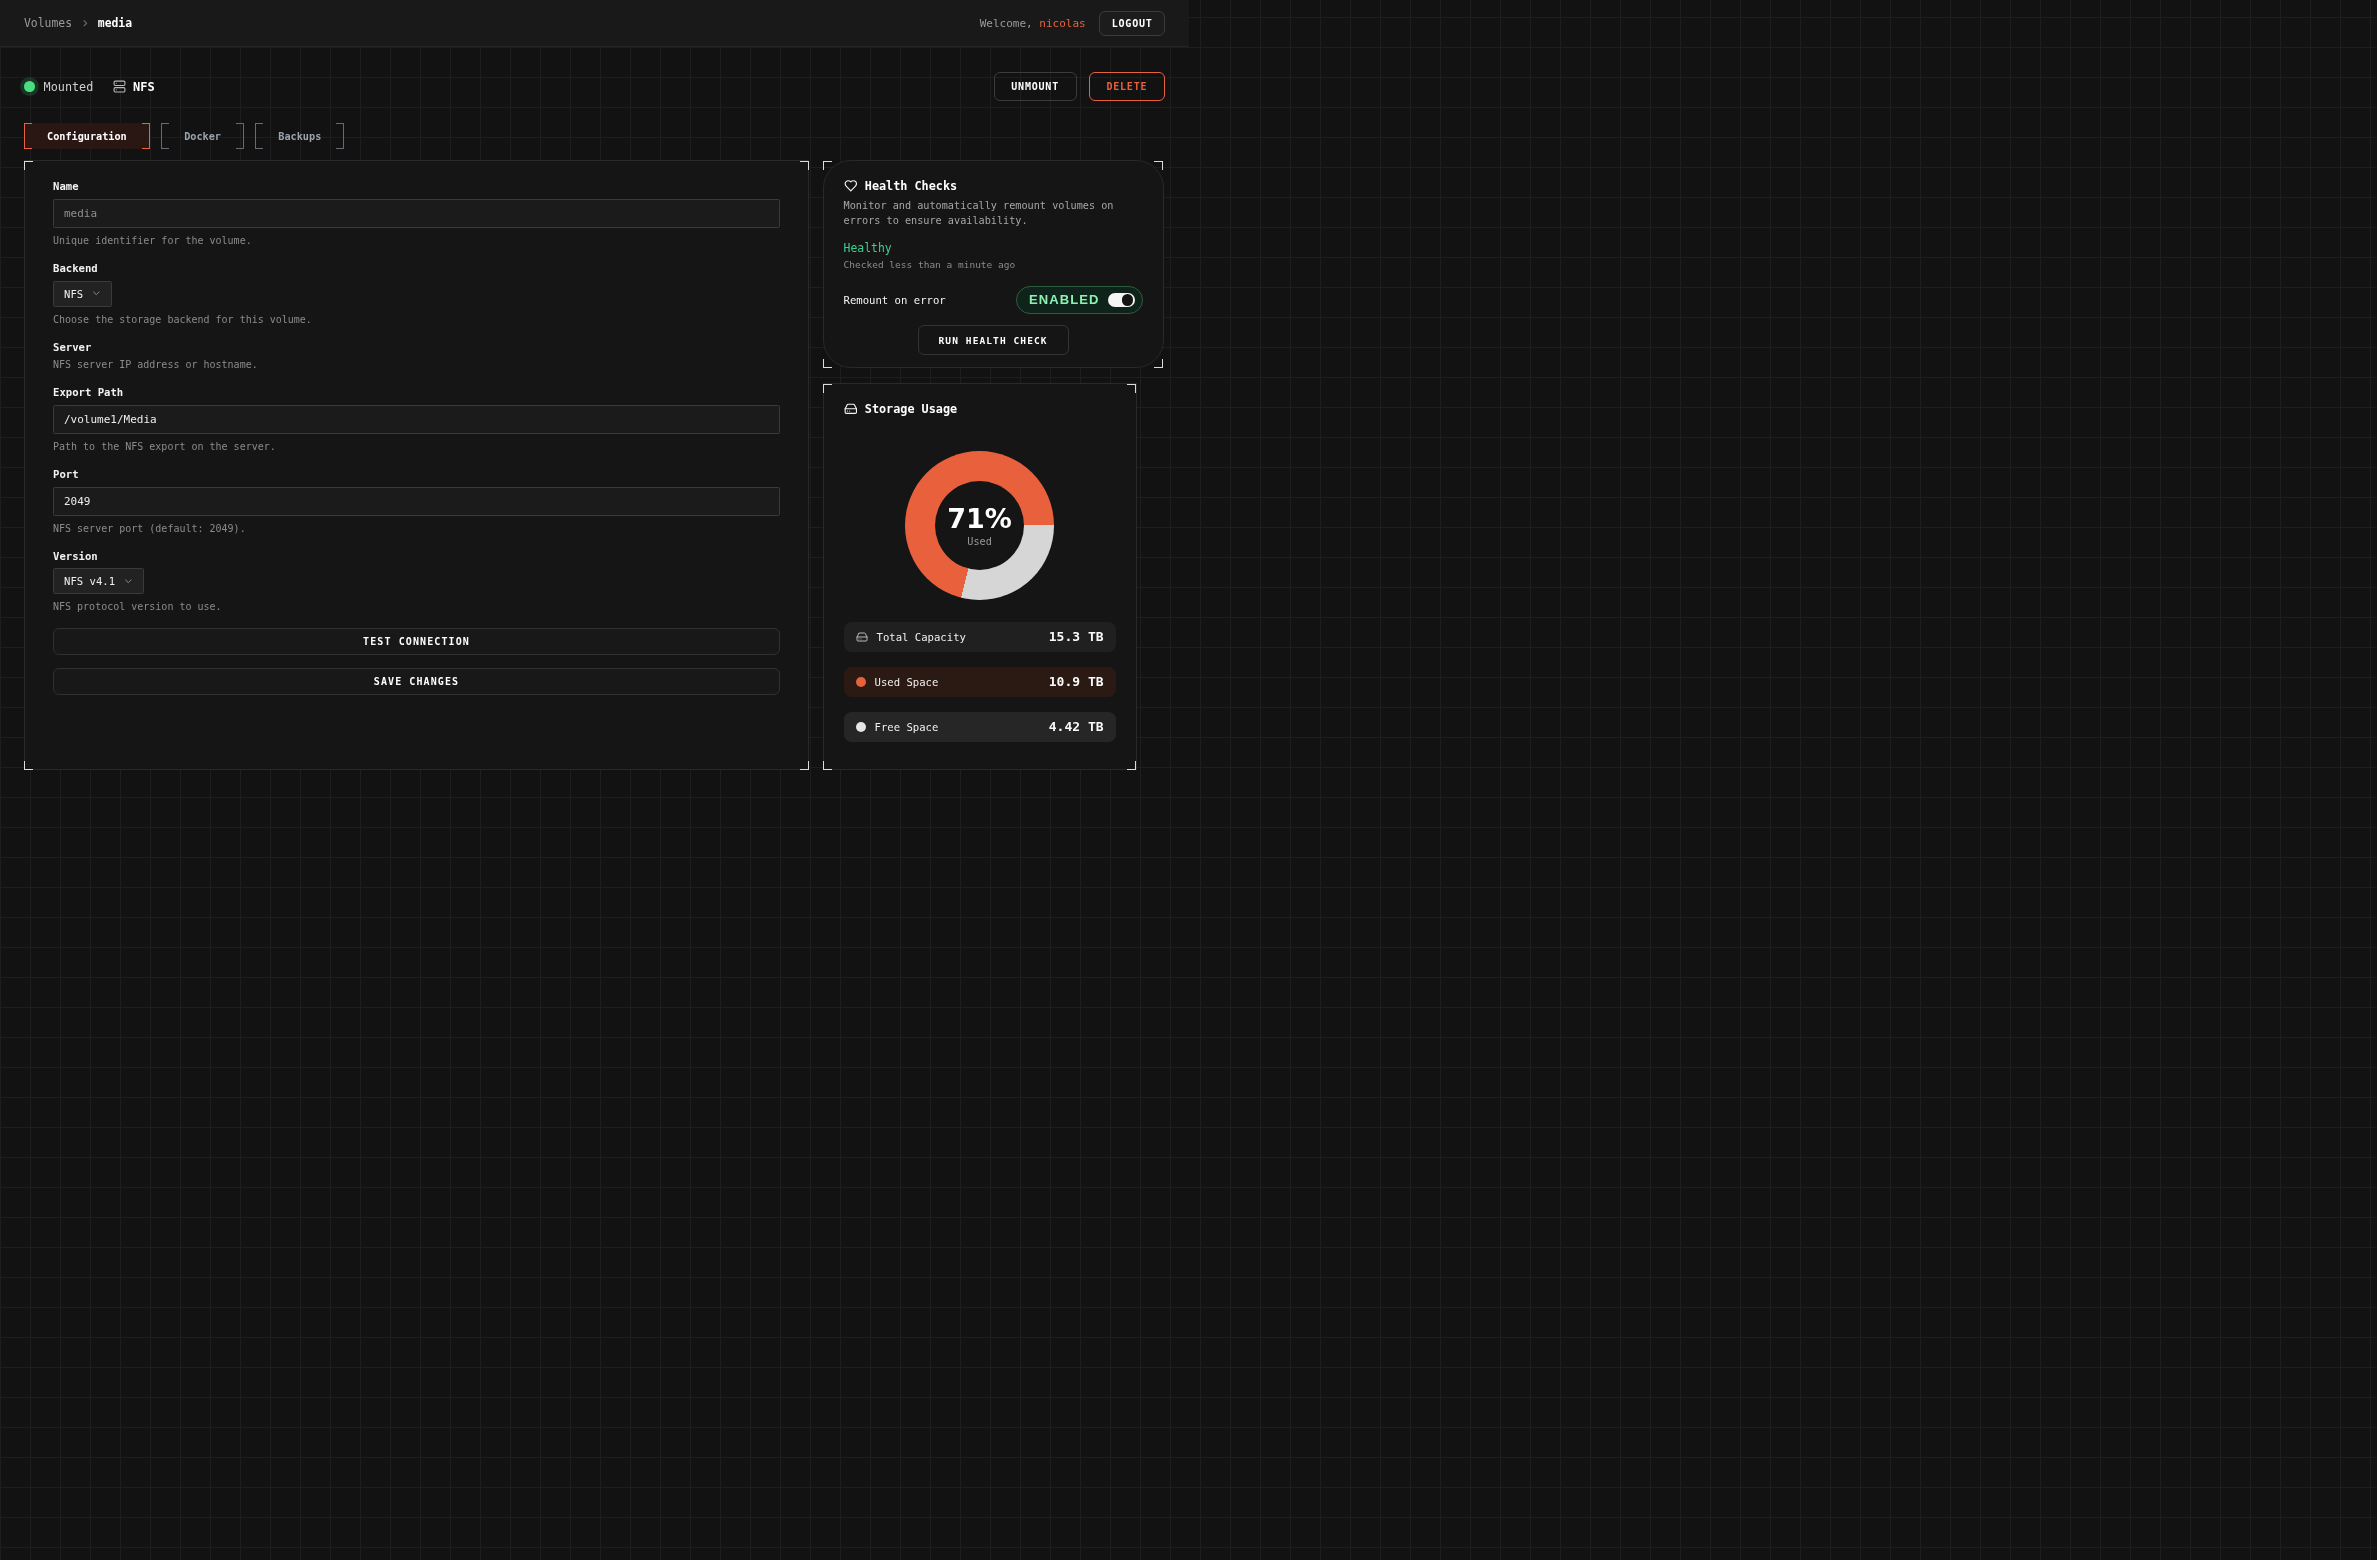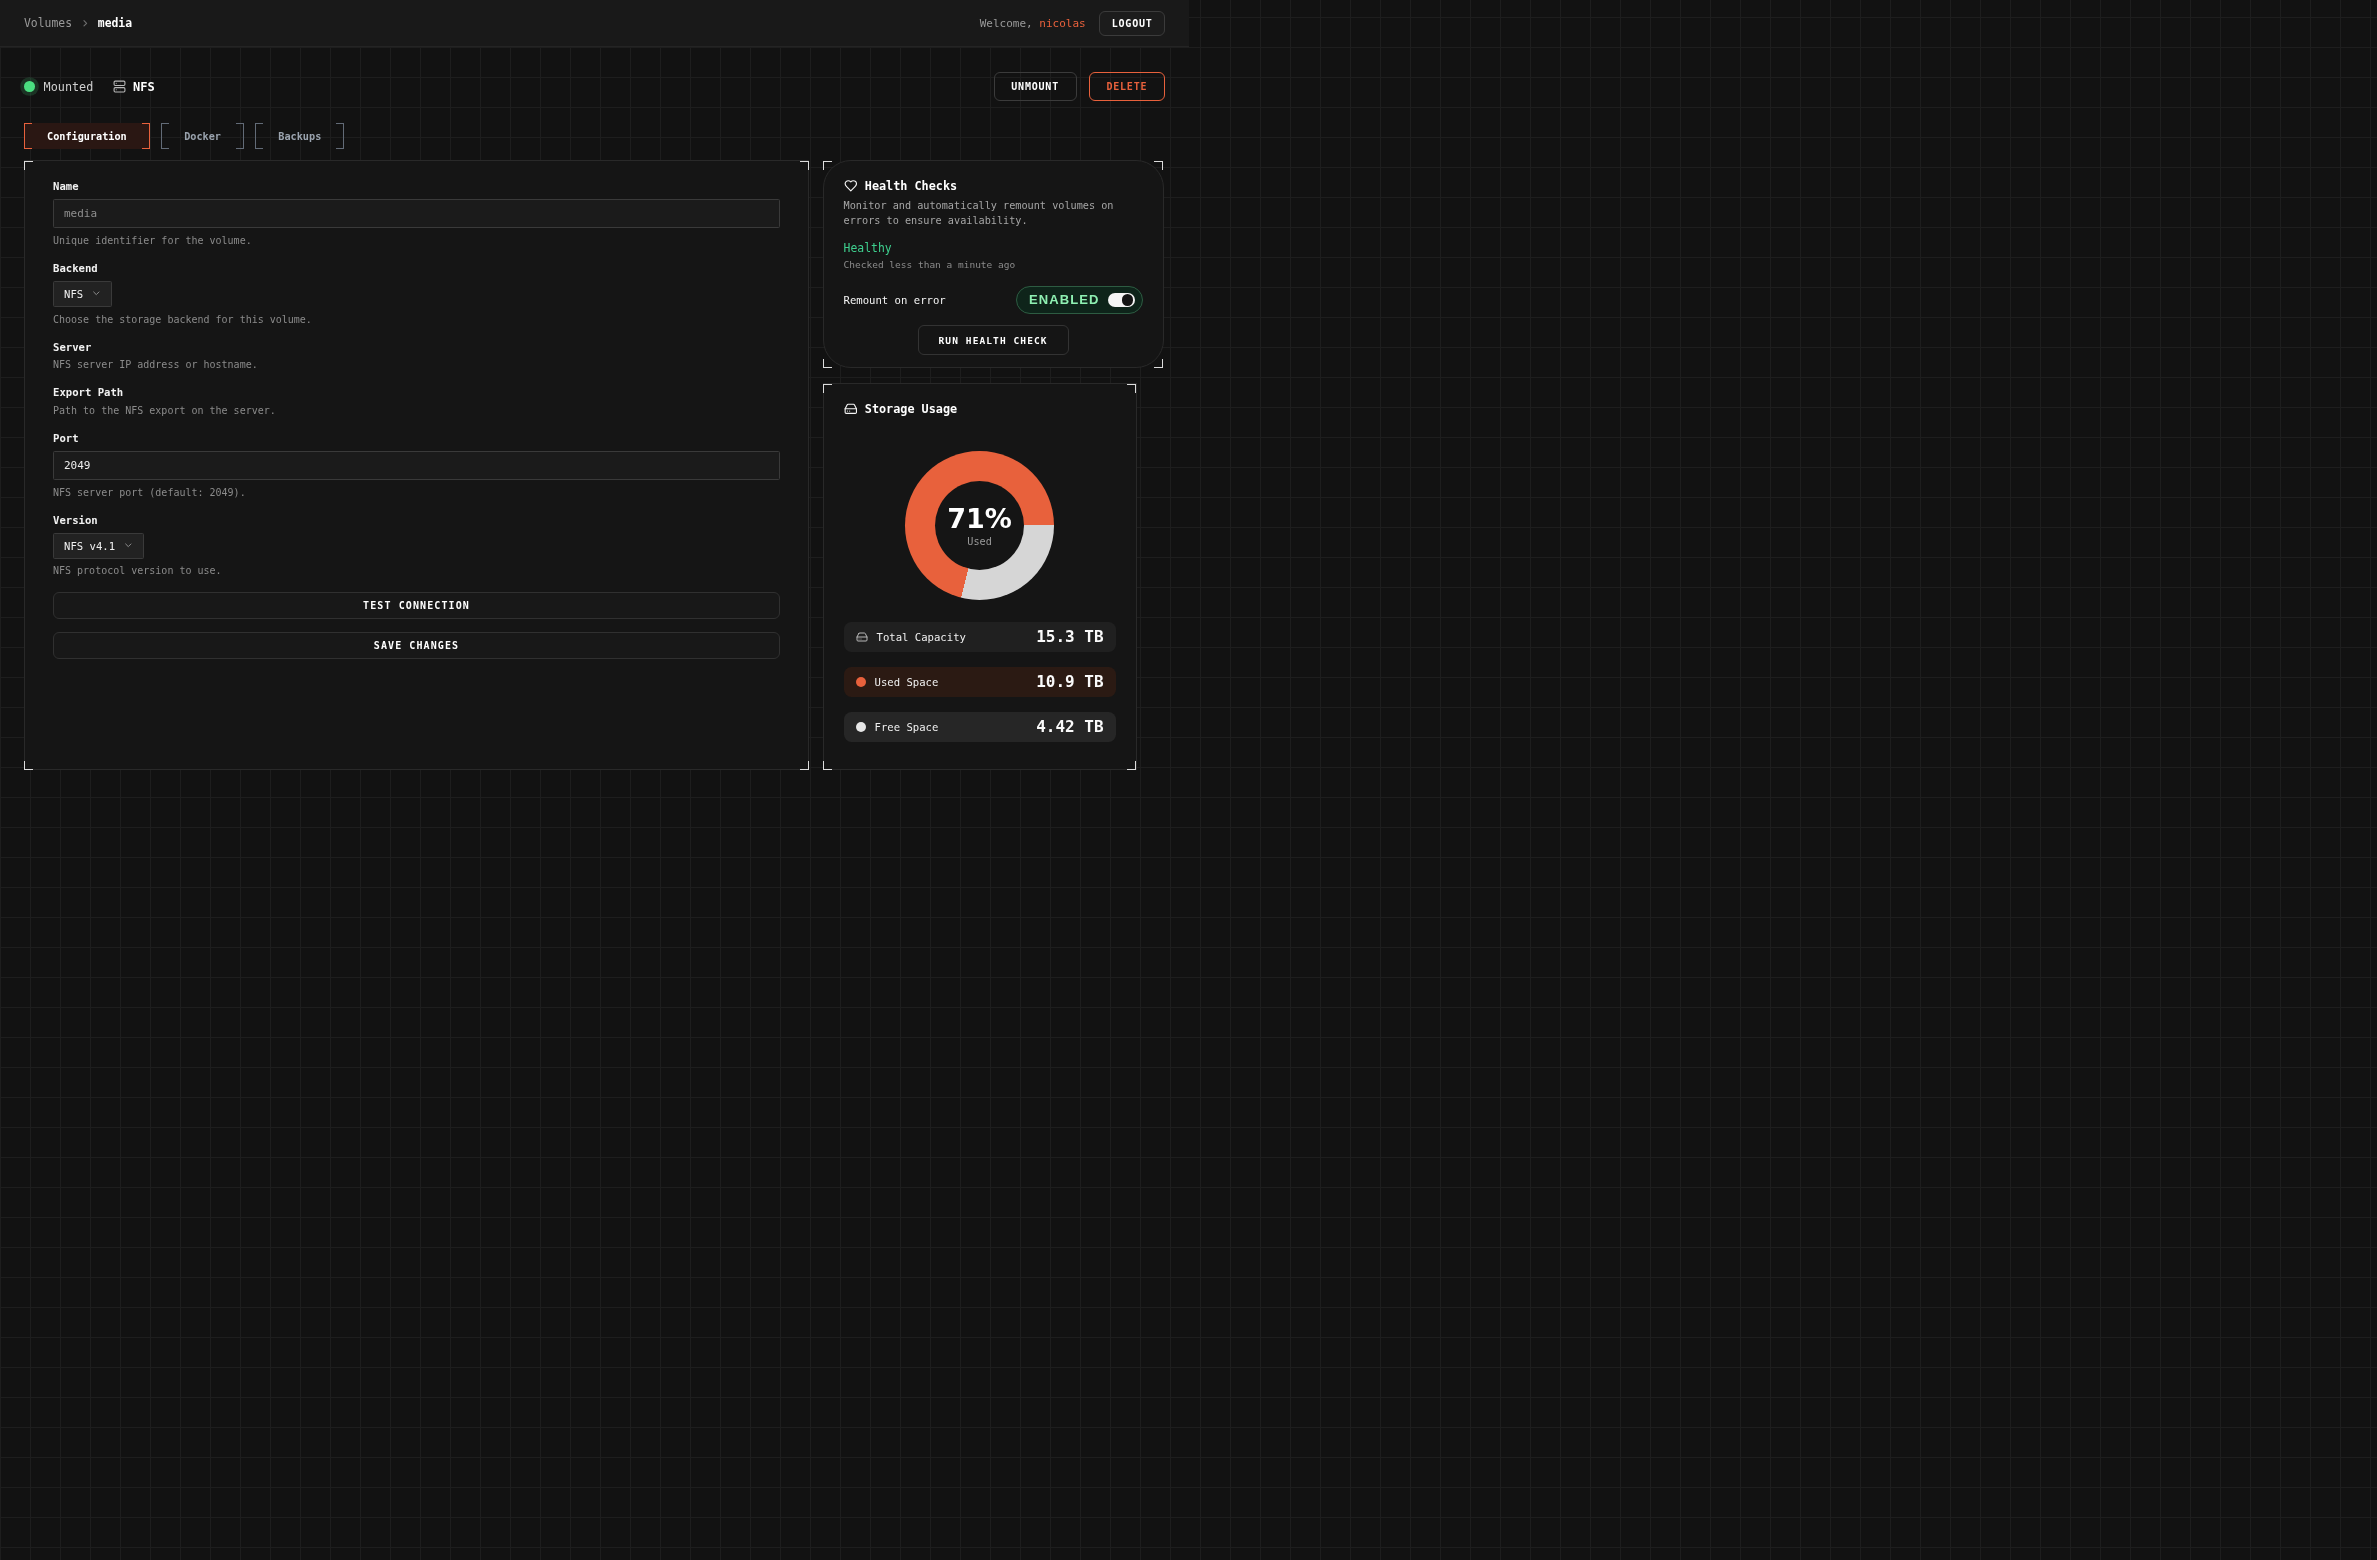--- a/index.html
+++ b/index.html
@@ -142,21 +142,21 @@
   }
   .donut-pct{ font-family:"DejaVu Sans","Liberation Sans",sans-serif;
     font-size:27px; font-weight:bold; color:#ffffff; }
   .donut-sub{ margin-top:2.3px; font-size:10.2px; color:#9a9a9a; }
   .legend{ margin-top:22px; display:flex; flex-direction:column; gap:15px; }
   .legend-row{
     height:30px; border-radius:7.6px; padding:0 12px;
     display:flex; align-items:center; justify-content:space-between; font-size:10.6px;
   }
   .legend-row .lhs{ display:flex; align-items:center; gap:9px; color:#f0f0f0; }
-  .legend-row .val{ font-weight:bold; color:#fafafa; font-size:16px; }
+  .legend-row .val{ font-weight:bold; color:#fafafa; font-size:13px; }
   .legend-row.total{ background:#202020; }
   .legend-row.used{ background:#2b1a13; }
   .legend-row.free{ background:#262626; }
   .legend-dot{ width:10px; height:10px; border-radius:50%; }
   .hdd-icon{ color:#b8b8b8; display:flex; }
 </style>
 </head>
 <body>
 
 <header class="topbar">
@@ -222,20 +222,21 @@
               <path d="m6 9 6 6 6-6"></path>
             </svg>
         </span>
       </div>
       <div class="helper">Choose the storage backend for this volume.</div>
 
       <label class="field-label">Server</label>
       <div class="helper">NFS server IP address or hostname.</div>
 
       <label class="field-label">Export Path</label>
+      <input class="text-input" value="/volume1/Media" style="">
       <div class="helper">Path to the NFS export on the server.</div>
 
       <label class="field-label">Port</label>
       <input class="text-input" value="2049" style="">
       <div class="helper">NFS server port (default: 2049).</div>
 
       <label class="field-label">Version</label>
       <div class="select">
         <span>NFS v4.1</span>
         <span class="chev">

